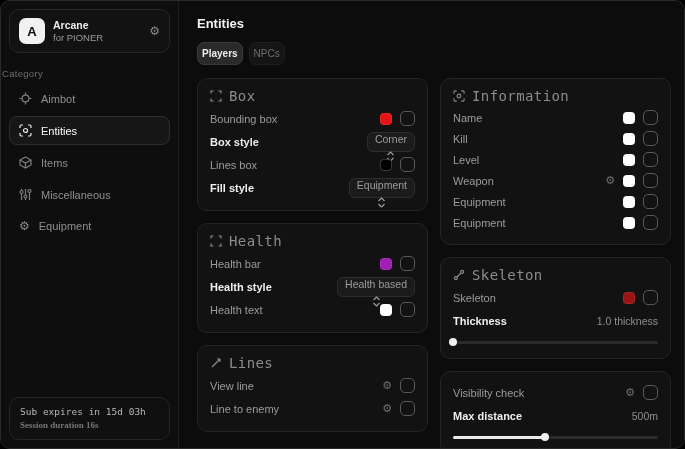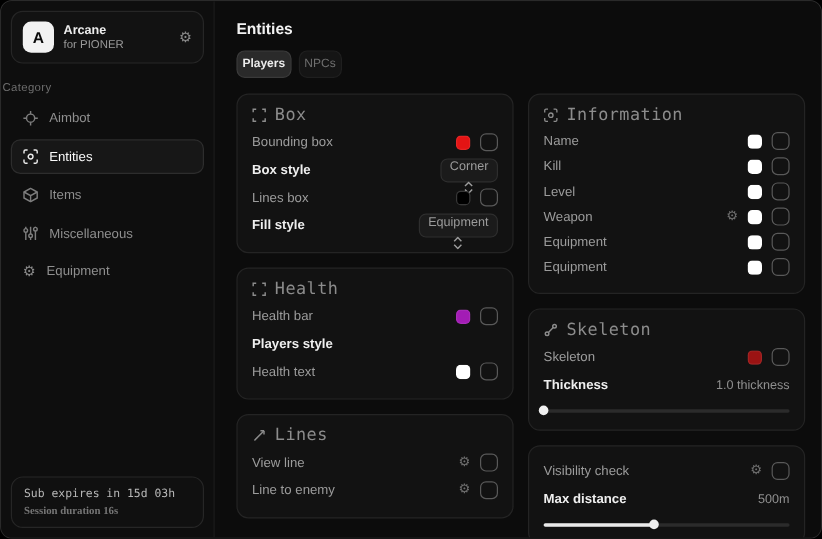--- a/index.html
+++ b/index.html
@@ -192,21 +192,29 @@
             <span>Health</span>
           </div>
           <div class="row">
             <span class="label">Health bar</span>
             <span class="ctrls">
               <span class="swatch" style="background-color: rgb(163, 28, 181);"></span>
               <span class="checkbox"></span>
             </span>
           </div>
           <div class="row">
-            <span class="label bright">Players style</span>
+            <span class="label bright">Health style</span>
+            <span class="dropdown">
+              <span>Health based</span>
+              <span class="icon">
+                <svg width="9" height="11" viewBox="0 0 9 11" fill="none" stroke="#9c9c9c" stroke-width="1.2">
+                    <path d="M1.5 4 4.5 1l3 3M1.5 7l3 3 3-3"></path>
+                  </svg>
+              </span>
+            </span>
           </div>
           <div class="row">
             <span class="label">Health text</span>
             <span class="ctrls">
               <span class="swatch" style="background-color: rgb(255, 255, 255);"></span>
               <span class="checkbox"></span>
             </span>
           </div>
         </div>
 

